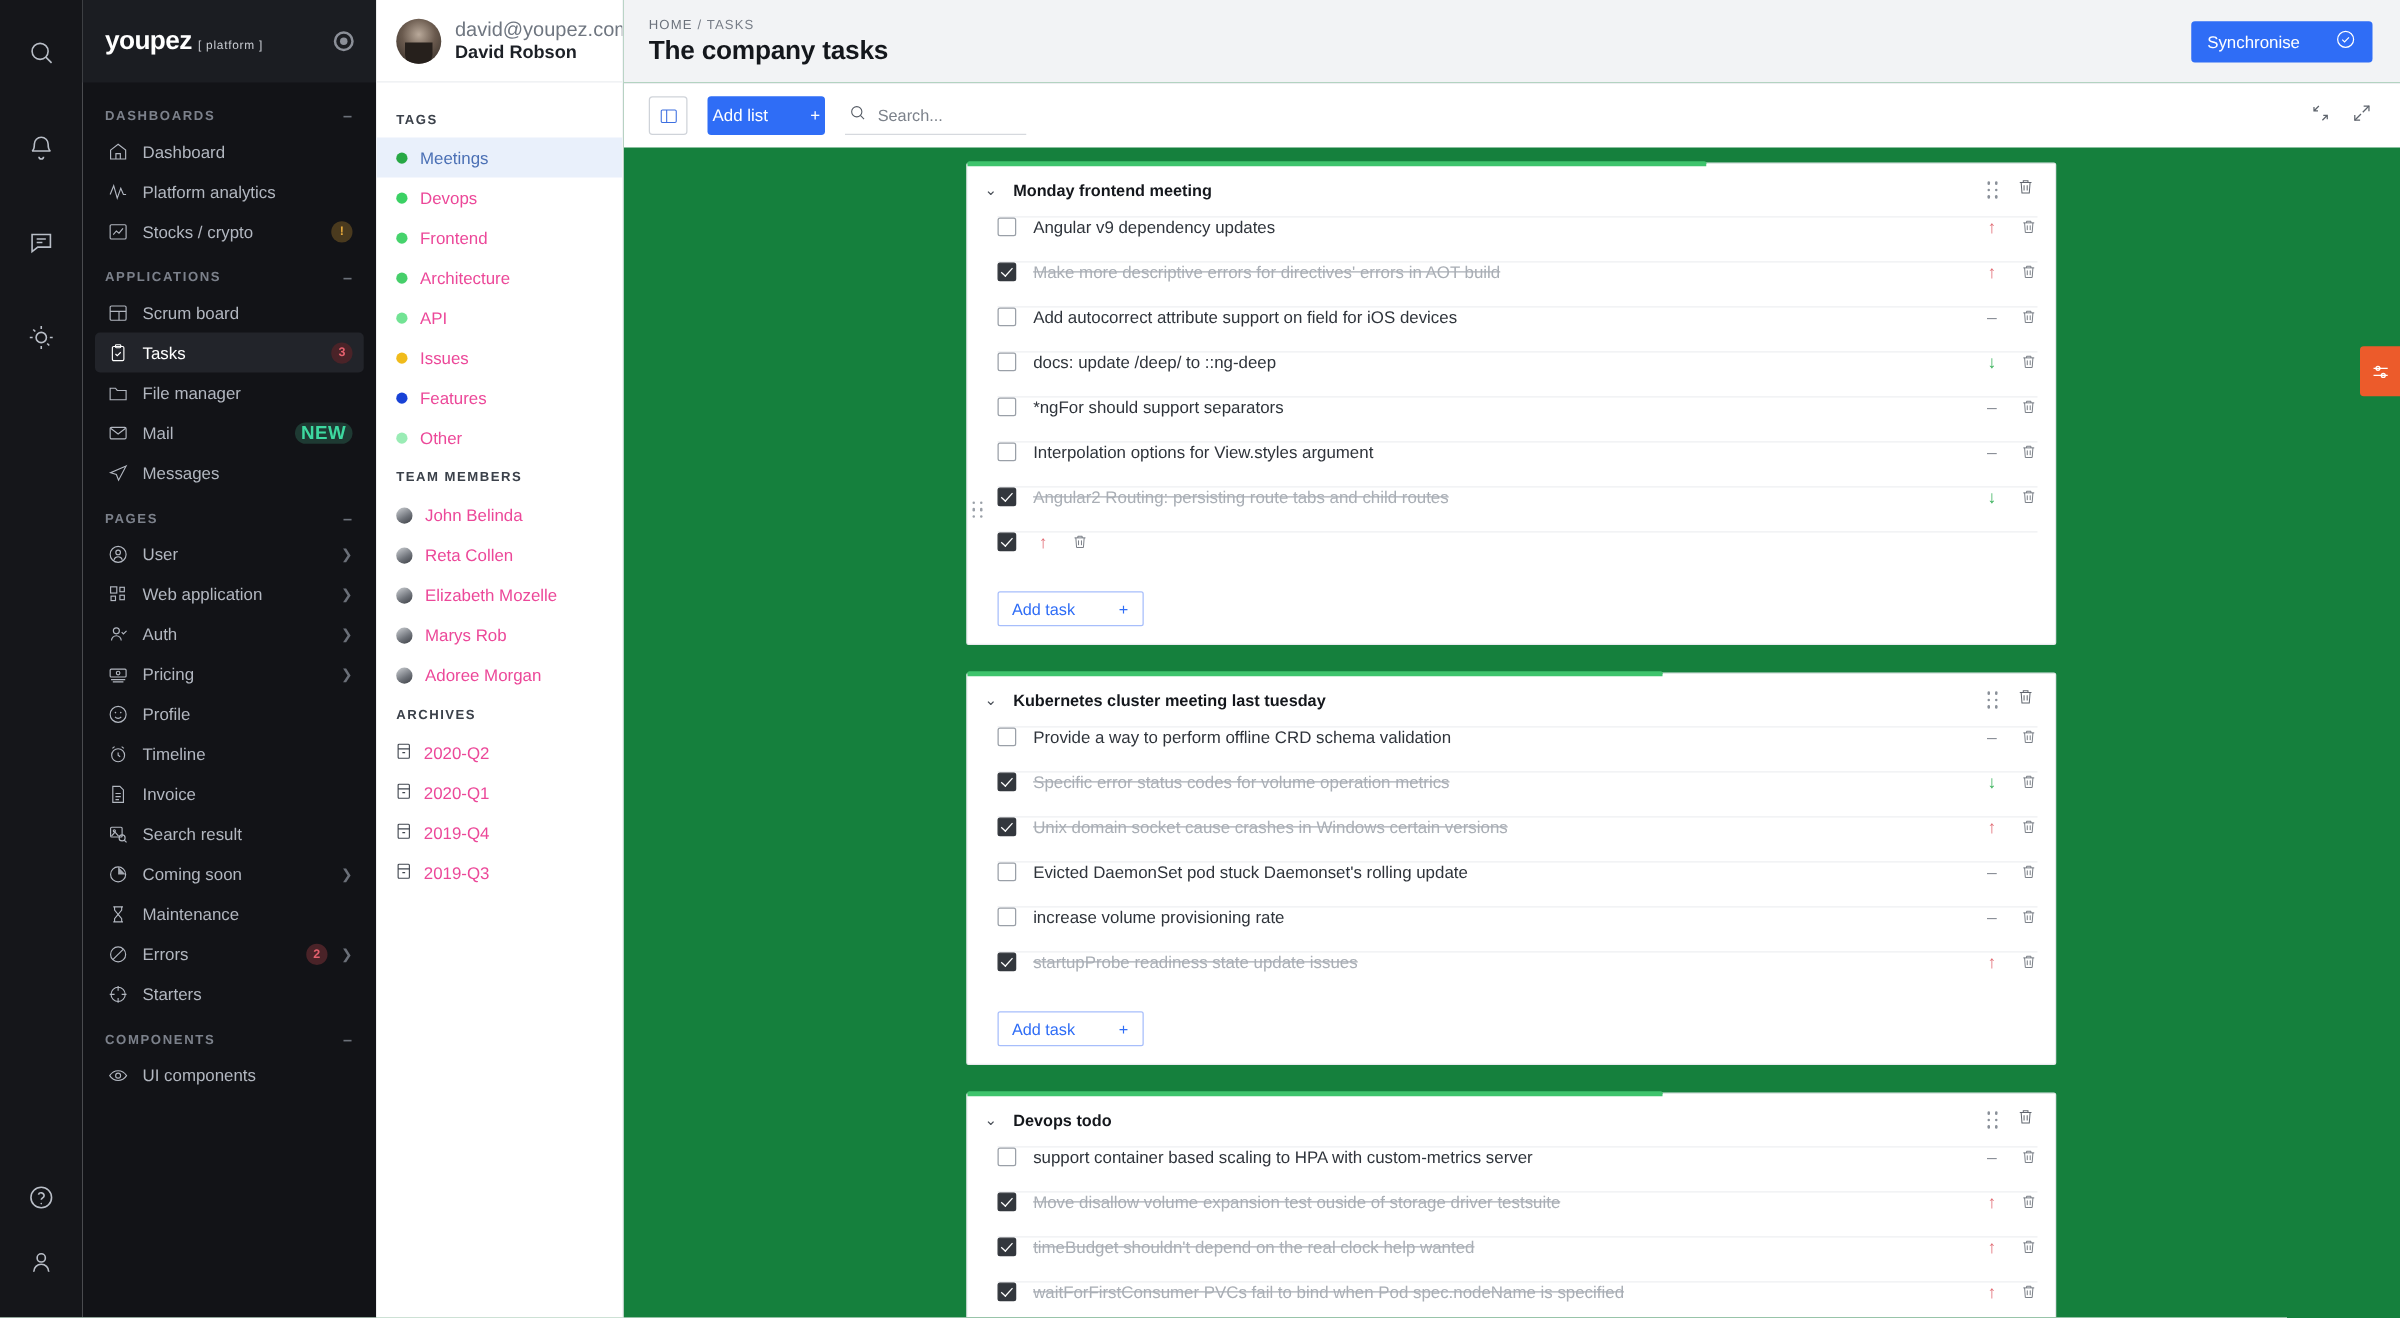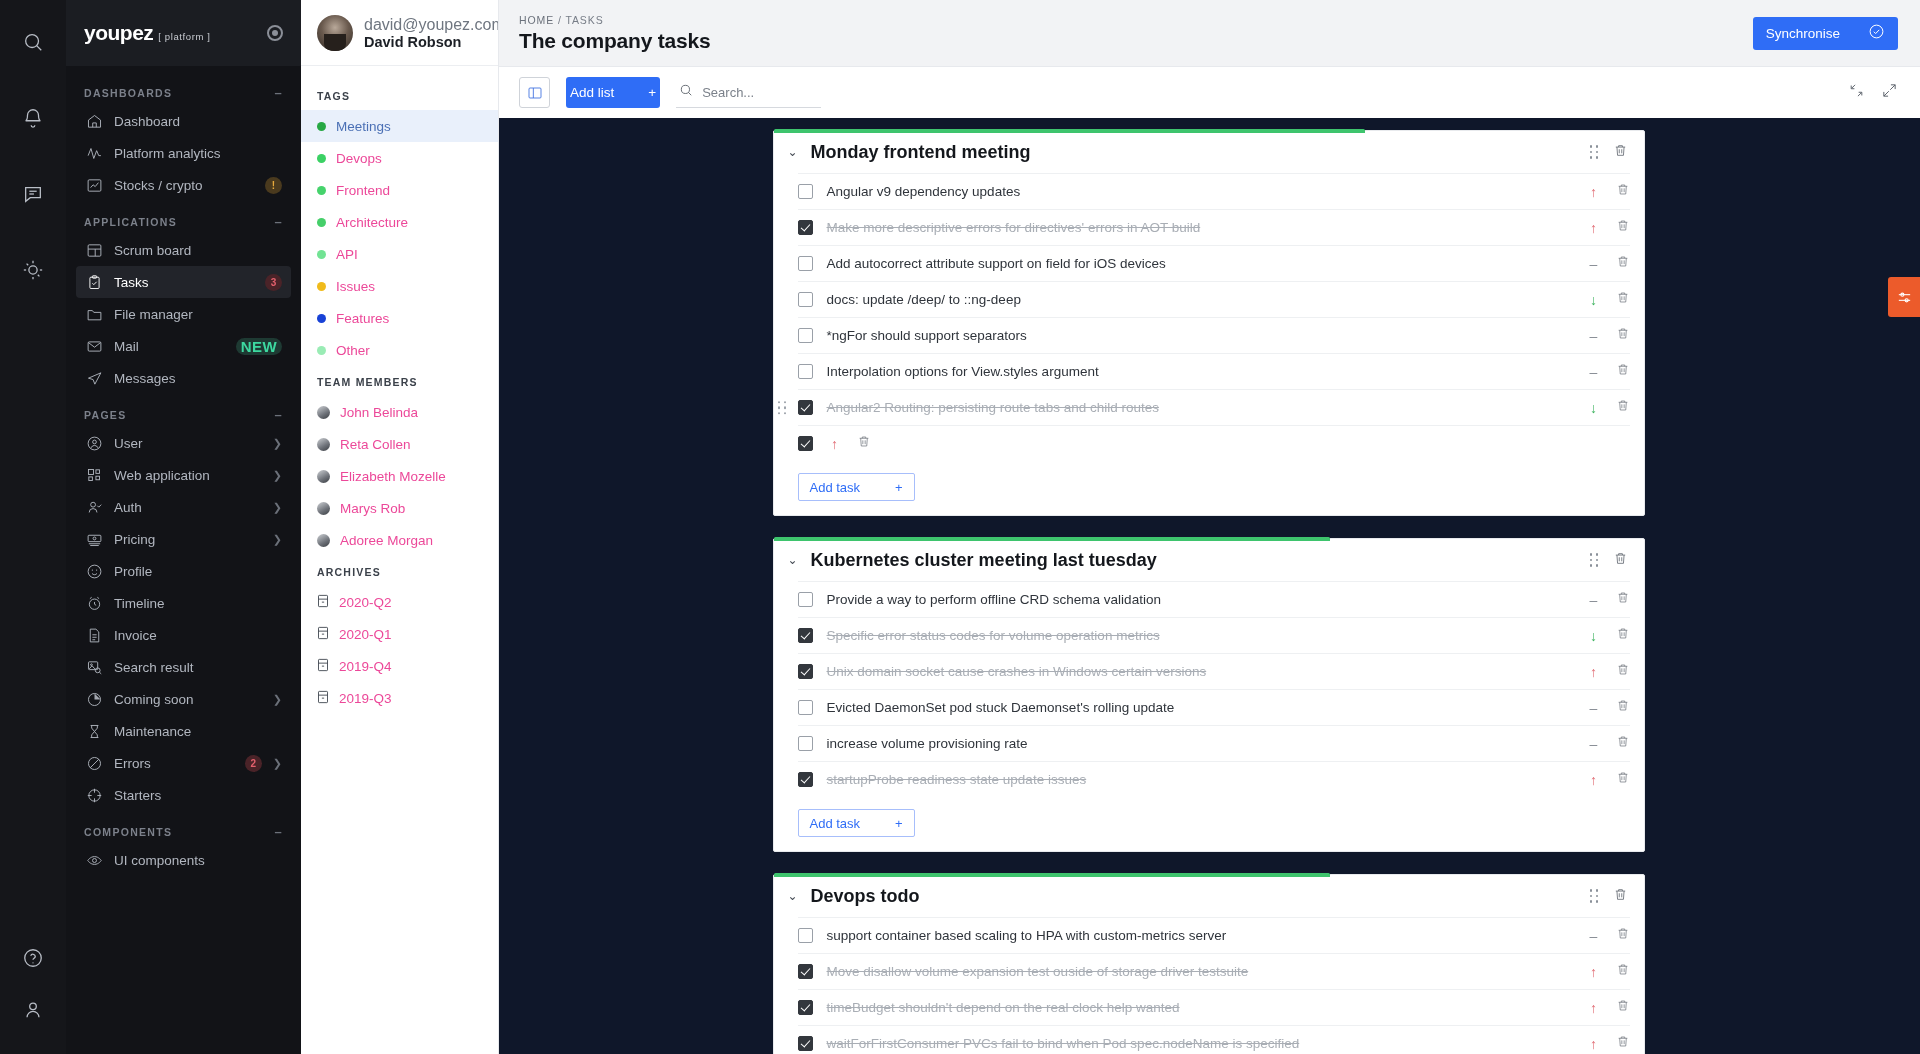--- a/index.html
+++ b/index.html
@@ -97,21 +97,21 @@
   }
   .p-item.sel { background: #e9f0fb; color: #4b70b5; }
   .dot { width: 9px; height: 9px; border-radius: 50%; flex: 0 0 9px; }
   .m-av {
     width: 13px; height: 13px; border-radius: 50%; flex: 0 0 13px;
     background: linear-gradient(150deg,#cfd2d6,#6d7178 60%,#3a3d42);
   }
   .p-item .arc-ico svg { width: 12px; height: 14px; stroke: #40464f; stroke-width: 1.2; fill: none; }
 
   
-  .content { flex: 1; display: flex; flex-direction: column; background: #0f172a; overflow: hidden; position: relative; }
+  .content { flex: 1; display: flex; flex-direction: column; background: #15803d; overflow: hidden; position: relative; }
   .topbar {
     height: 66px; background: #f2f3f5; display: flex; align-items: center;
     padding: 0 22px 0 20px; justify-content: space-between;
   }
   .crumb { font-size: 10.5px; color: #777d87; letter-spacing: 0.9px; }
   .crumb b { font-weight: normal; color: #6b717b; }
   .ptitle { font-size: 21px; font-weight: bold; color: #14171c; margin-top: 3px; letter-spacing: -0.2px; }
   .sync {
     background: #2f6df6; color: #fff; height: 33px; border-radius: 3px; border: 0;
     display: flex; align-items: center; gap: 28px; padding: 0 13px;
@@ -157,28 +157,28 @@
     content: ""; position: absolute; left: 0; top: -2px; height: 3px;
     background: #3ec46d; border-radius: 2px;
   }
   .card.p1::before { width: 68%; }
   .card.p2::before { width: 64%; }
   .card.p3::before { width: 64%; }
   .card-head {
     display: flex; align-items: center; gap: 13px; height: 42px; padding: 0 16px 0 14px;
   }
   .caret { color: #464c55; font-size: 12px; line-height: 1; }
-  .card-title { font-size: 18px; font-weight: bold; color: #14171c; flex: 1; }
+  .card-title { font-size: 13px; font-weight: bold; color: #14171c; flex: 1; }
   .hd-ico { display: flex; gap: 14px; align-items: center; }
   .hd-ico .grip { display: grid; grid-template-columns: 3px 3px; gap: 3px; }
   .hd-ico .grip i { width: 2.5px; height: 2.5px; background: #8a9099; border-radius: 50%; display: block; }
   .hd-ico svg { width: 15px; height: 15px; stroke: #60666f; stroke-width: 1.3; fill: none; cursor: pointer; }
 
   .task {
-    display: flex; align-items: center; height: 36px;
+    display: flex; align-items: flex-start; height: 36px;
     margin: 0 14px 0 24px; border-top: 1px solid #eef0f2; gap: 14px; position: relative;
   }
   .task:first-of-type { border-top: 1px solid #eef0f2; }
   .cbx {
     width: 15px; height: 15px; border: 1.5px solid #9aa0a8; border-radius: 2px; flex: 0 0 15px;
     background: #fff; cursor: pointer; position: relative;
   }
   .cbx.on { background: #33373d; border-color: #33373d; }
   .cbx.on::after {
     content: ""; position: absolute; left: 4.4px; top: 1.2px; width: 4px; height: 8px;

